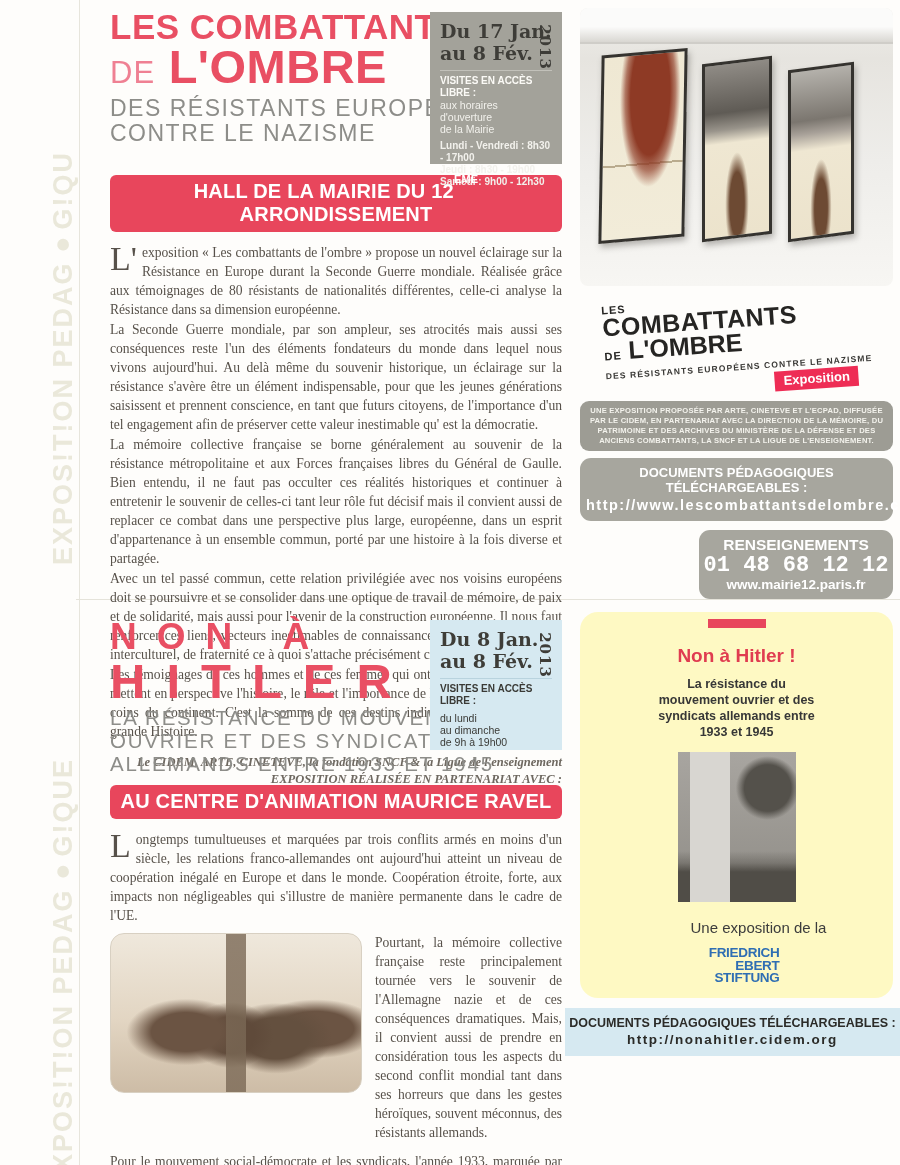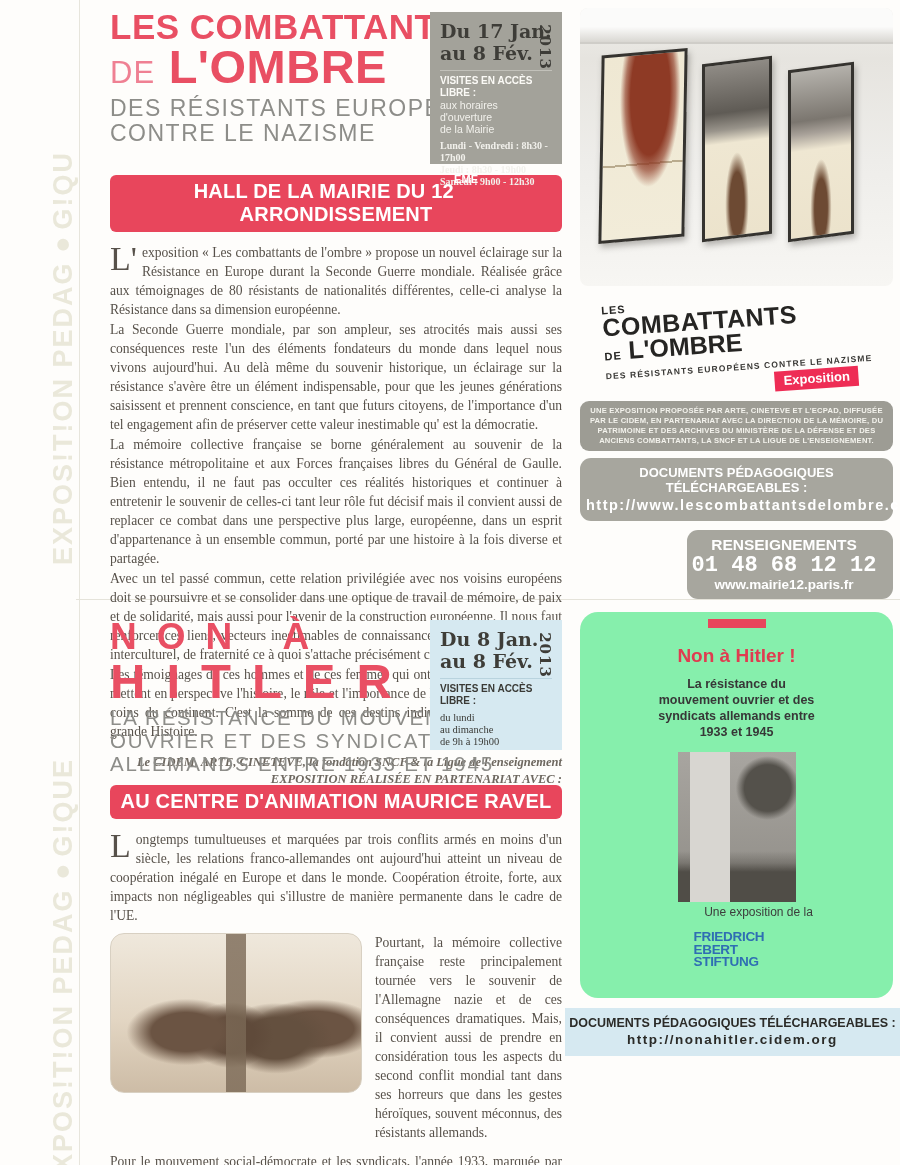--- a/index.html
+++ b/index.html
@@ -30,21 +30,21 @@
   .db-gray{background:#a3a29a;height:152px;}
   .db-blue{background:#d6e9f1;height:130px;}
   .db-date{font-family:"DejaVu Serif",serif;font-weight:bold;font-size:19px;line-height:22px;color:#3e3d38;}
   .db-year{position:absolute;right:-6px;top:26px;transform:rotate(90deg);
            font-family:"DejaVu Serif",serif;font-weight:bold;font-size:15px;color:#3e3d38;letter-spacing:1px;}
   .db-div{border-top:1px solid #c2c1ba;margin:6px 0 4px 0;}
   .db-blue .db-div{border-top-color:#b9d3de;}
   .db-visites{font-family:"Liberation Sans",sans-serif;font-weight:bold;font-size:10px;color:#fbfaf6;line-height:12px;}
   .db-blue .db-visites{color:#3a3a36;}
   .db-sub{font-family:"Liberation Sans",sans-serif;font-size:10.5px;color:#f2f1ec;line-height:12px;}
-  .db-hours{font-family:Liberation Serif, serif;font-weight:bold;font-size:10px;color:#f2f1ec;line-height:12px;margin-top:5px;}
+  .db-hours{font-family:Liberation Sans, sans-serif;font-weight:bold;font-size:10px;color:#f2f1ec;line-height:12px;margin-top:5px;}
   .db-blue .db-sub,.db-blue .db-hours{color:#3a3a36;font-weight:normal;font-size:10.5px;}
 
   
   .banner{margin-top:9px;background:#e8465c;color:#ffffff;border-radius:6px;
           font-family:"Liberation Sans",sans-serif;font-weight:bold;font-size:20px;
           text-align:center;padding:5px 0 6px 0;letter-spacing:.2px;}
   .banner sup{font-size:11px;position:relative;top:-7px;}
 
   
   .para{font-size:13.6px;line-height:19px;text-align:justify;margin:0 0 1px 0;}
@@ -78,21 +78,21 @@
   .logo-lombre-row .de{font-size:11px;letter-spacing:1px;}
   .logo-sub{font-weight:bold;font-size:8.5px;letter-spacing:1.1px;margin-top:3px;color:#3a3936;}
   .expo-tag{display:inline-block;background:#ee2d55;color:#fff;font-weight:bold;font-size:13px;
             padding:2px 9px 3px 9px;margin:2px 0 0 168px;}
   .ribbon{margin-top:7px;background:#9d9c94;border-radius:9px;padding:5px 9px;
           font-family:"Liberation Sans",sans-serif;font-weight:bold;font-size:7.6px;
           color:#f3f2ec;text-align:center;line-height:10px;letter-spacing:.2px;}
   .docsbox{margin-top:7px;background:#a7a69e;border-radius:11px;padding:7px 6px 8px 6px;text-align:center;color:#ffffff;}
   .docs-label{font-family:"Liberation Sans",sans-serif;font-weight:bold;font-size:13px;}
   .docs-url{font-family:"Liberation Sans",sans-serif;font-weight:bold;font-size:14.5px;letter-spacing:1.5px;margin-top:2px;}
-  .infobox{margin:9px 0 0 auto;width:186px;background:#a7a69e;border-radius:11px;text-align:center;color:#ffffff;padding:6px 16px 7px 4px;}
+  .infobox{margin:9px 0 0 auto;width:186px;background:#a7a69e;border-radius:11px;text-align:center;color:#ffffff;padding:6px 4px 7px 4px;}
   .info-label{font-family:"Liberation Sans",sans-serif;font-weight:bold;font-size:15.5px;}
   .info-phone{font-family:Liberation Mono, monospace;font-weight:bold;font-size:22px;line-height:23px;}
   .info-url{font-family:"Liberation Sans",sans-serif;font-weight:bold;font-size:13.5px;}
   .mairie-row{display:flex;margin-top:4px;}
   .mairie-logo-wrap{width:132px;text-align:center;}
   .mairie-caption{font-family:"Liberation Sans",sans-serif;color:#8b8b86;font-size:12.5px;letter-spacing:1px;margin-top:2px;}
   .access{margin-left:12px;padding-top:22px;font-size:12.8px;line-height:18px;font-weight:bold;color:#4c4741;}
   .access .acc-title{font-size:11.5px;}
 
   
@@ -105,32 +105,32 @@
       background:
         linear-gradient(90deg, transparent 0 46%, rgba(122,104,85,.8) 46% 54%, transparent 54% 100%),
         radial-gradient(ellipse at 30% 62%, #6b5443 0 14%, transparent 24%),
         radial-gradient(ellipse at 48% 64%, #5f4a3a 0 13%, transparent 23%),
         radial-gradient(ellipse at 66% 66%, #64503f 0 14%, transparent 24%),
         radial-gradient(ellipse at 82% 60%, #6b5443 0 13%, transparent 22%),
         linear-gradient(180deg,#efe8dc 0%,#e2d5c2 55%,#cdbca6 100%);}
   .wrap-text{margin-left:13px;width:187px;font-size:13.6px;line-height:19px;text-align:justify;}
 
   
-  .poster-card{background:#86efac;border-radius:18px;height:386px;text-align:center;padding-top:7px;box-sizing:border-box;}
+  .poster-card{background:#fef9c3;border-radius:18px;height:386px;text-align:center;padding-top:7px;box-sizing:border-box;}
   .pc-bar{width:58px;height:9px;background:#e8465c;margin:0 auto;}
   .pc-title{color:#e03c50;font-family:"Liberation Sans",sans-serif;font-weight:bold;font-size:19px;margin-top:17px;}
   .pc-sub{margin-top:9px;font-family:"Liberation Sans",sans-serif;font-size:12.5px;line-height:16px;color:#373737;font-weight:bold;}
   .pc-photo{width:118px;height:150px;margin:12px auto 0 auto;
       background:
         linear-gradient(90deg, transparent 0 10%, #d8d6d1 10% 44%, transparent 44% 100%),
         radial-gradient(circle at 76% 24%, #54514b 0 16%, transparent 22%),
         linear-gradient(0deg, #504d47 0 20%, rgba(80,77,71,.4) 26%, transparent 34%),
         linear-gradient(180deg,#a8a5a0 0%,#8f8c86 100%);}
-  .pc-credit{margin-top:2px;font-family:"Liberation Sans",sans-serif;font-size:12px;line-height:16px;color:#3c3c3c;padding-left:44px;}
-  .fes-logo{margin:11px auto 0 auto;width:86px;text-align:left;color:#2f6eb3;
+  .pc-credit{margin-top:18px;font-family:"Liberation Sans",sans-serif;font-size:15px;line-height:16px;color:#3c3c3c;padding-left:44px;}
+  .fes-logo{margin:11px auto 0 auto;width:86px;text-align:right;color:#2f6eb3;
       font-family:"Liberation Sans",sans-serif;font-weight:bold;font-size:13.5px;line-height:12.5px;letter-spacing:-.3px;}
   .docs-band{position:absolute;left:565px;width:335px;top:1008px;background:#d6e9f1;text-align:center;
       padding:8px 0 9px 0;color:#2b2b28;}
   .docs-band .docs-label{color:#2b2b28;font-size:12.5px;}
   .docs-band .docs-url{color:#2b2b28;font-size:13.5px;letter-spacing:1.5px;}
 </style>
 </head>
 <body>
 
 <div class="page">

